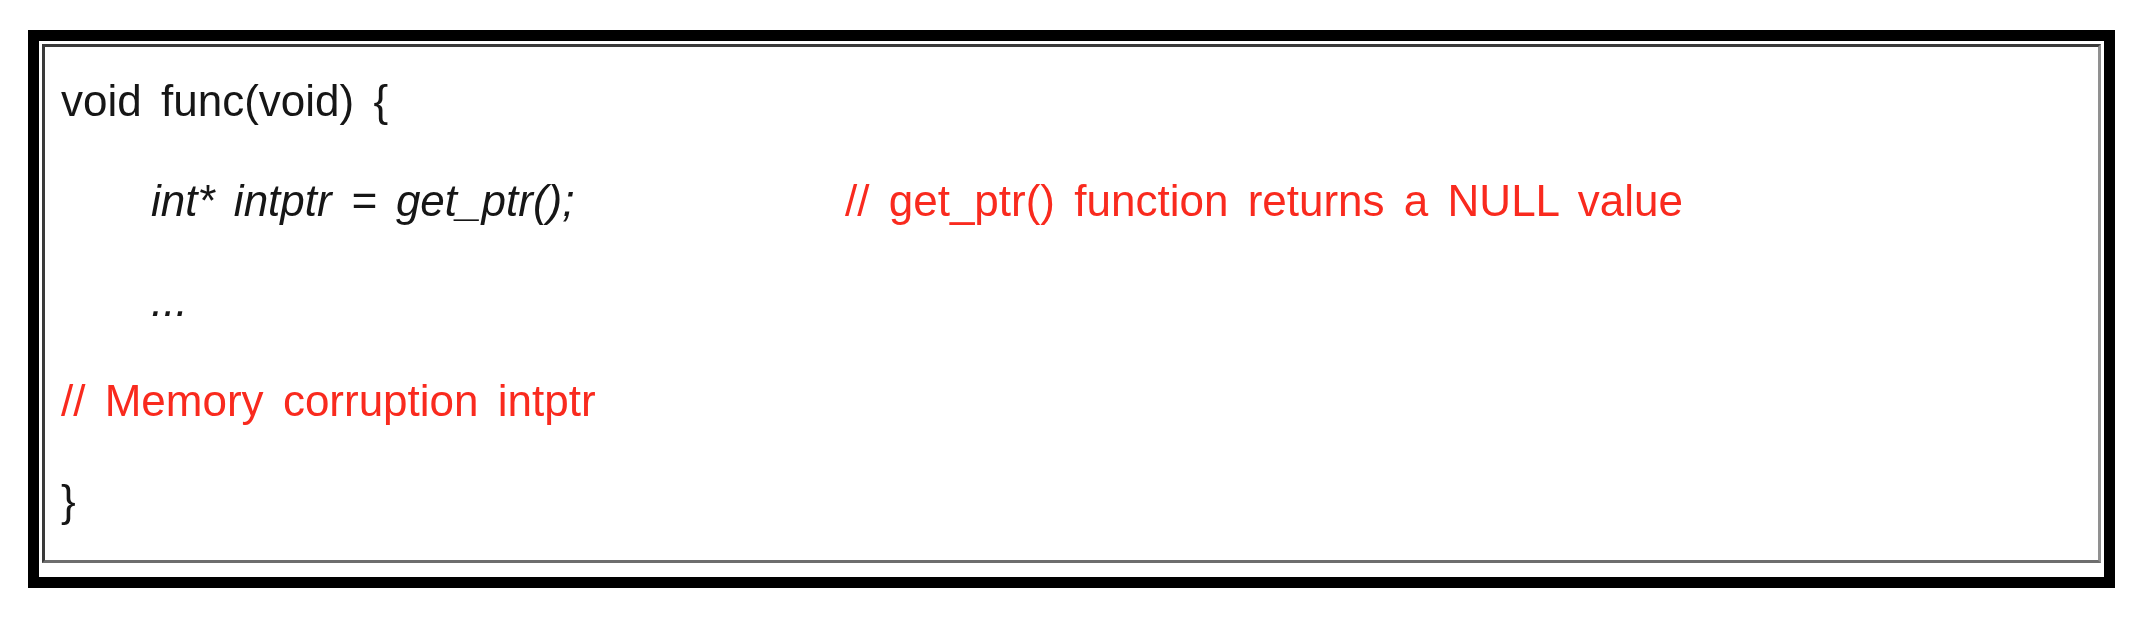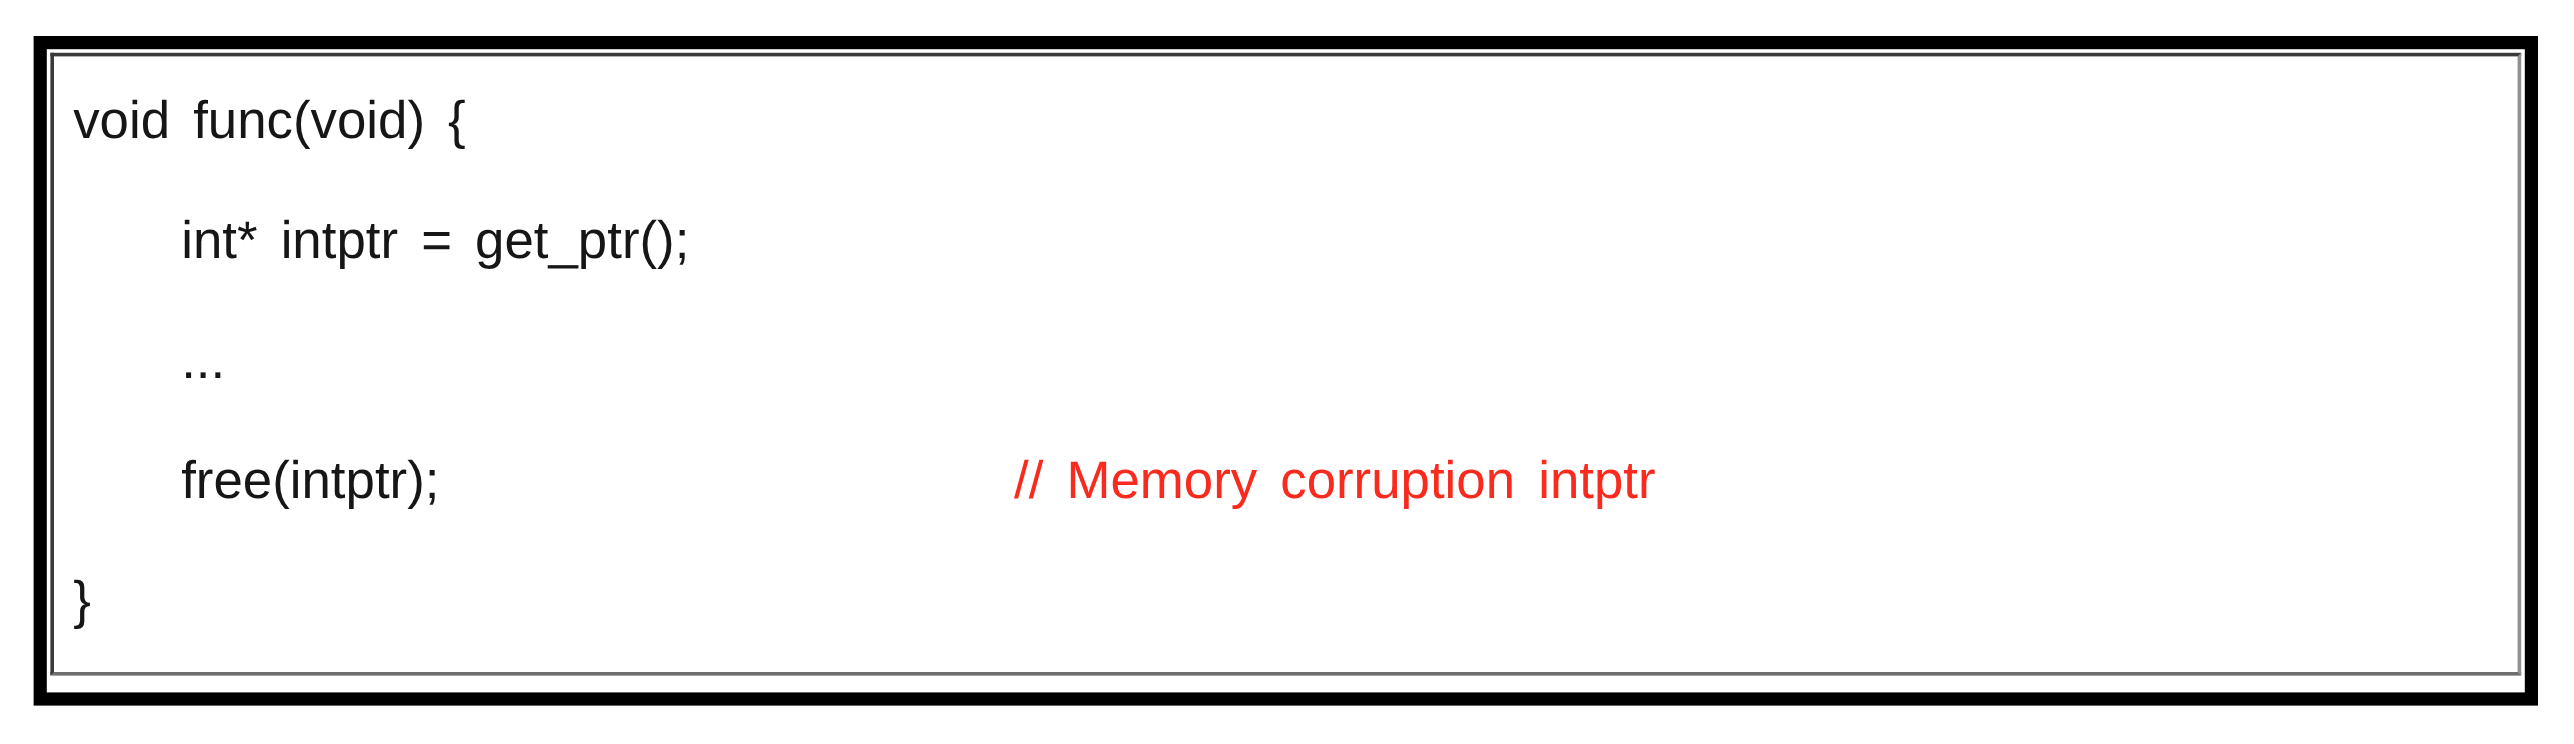--- a/index.html
+++ b/index.html
@@ -49,48 +49,49 @@
     word-spacing: 0.16em;
     color: var(--text);
   }
   .code-col {
     flex: 0 0 784px;
     width: 784px;
     overflow: hidden;
   }
   .code-line.indent .code-col {
     padding-left: 90px;
+    font-style: italic;
   }
   .comment-col {
     color: var(--comment);
     flex: 1 1 auto;
   }
 </style>
 </head>
 <body>
 
 <div class="outer-frame">
   <div class="inner-frame">
 
     <div class="code-line">
       <span class="code-col">void func(void) {</span>
       <span class="comment-col"></span>
     </div>
 
     <div class="code-line indent">
       <span class="code-col">int* intptr = get_ptr();</span>
+      <span class="comment-col">// get_ptr() function returns a NULL value</span>
     </div>
 
     <div class="code-line indent">
       <span class="code-col">...</span>
       <span class="comment-col"></span>
     </div>
 
     <div class="code-line indent">
-      <span class="code-col">free(intptr);</span>
       <span class="comment-col">// Memory corruption intptr</span>
     </div>
 
     <div class="code-line">
       <span class="code-col">}</span>
       <span class="comment-col"></span>
     </div>
 
   </div>
 </div>

